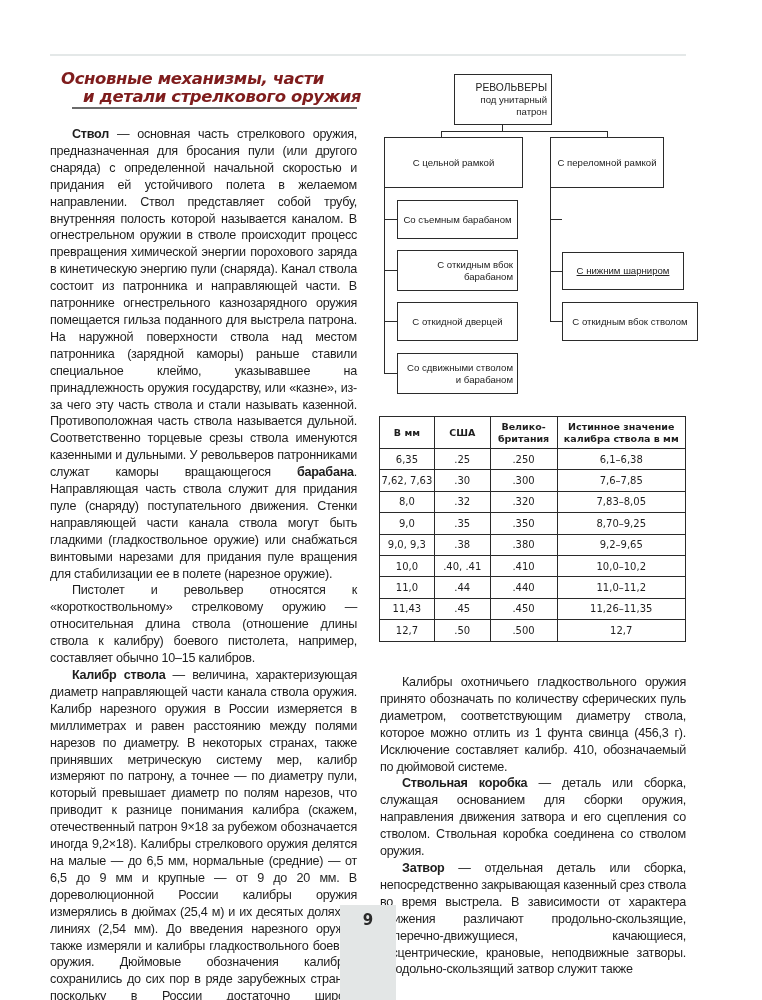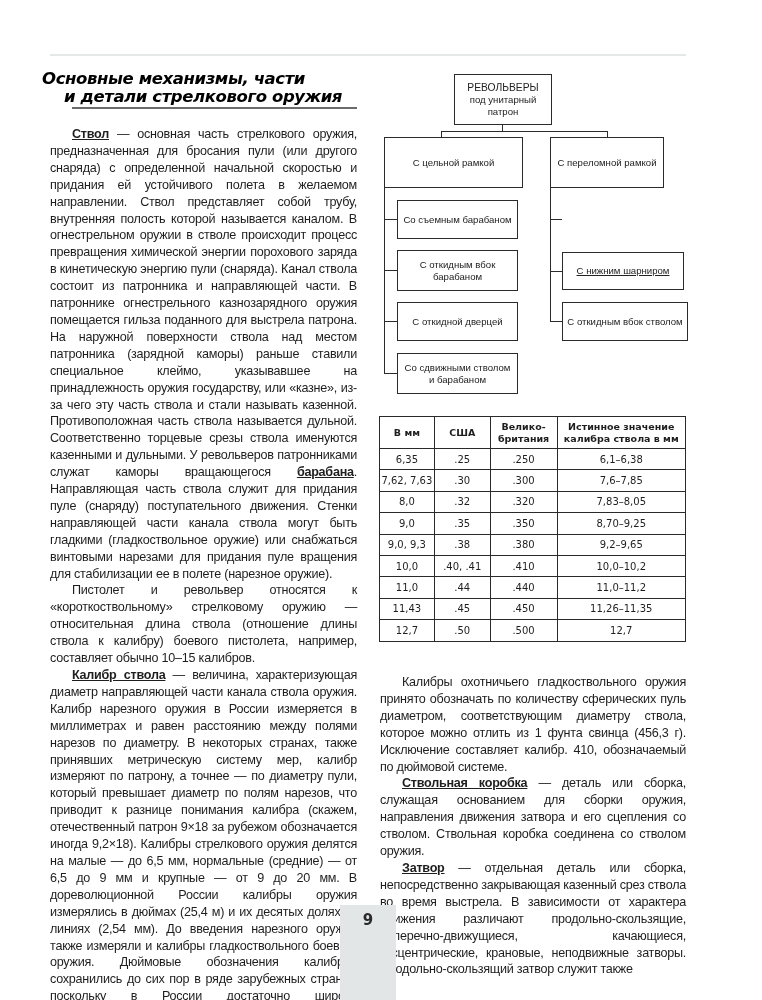--- a/index.html
+++ b/index.html
@@ -6,44 +6,44 @@
   body {
     width: 762px; height: 1000px; position: relative; overflow: hidden;
     background: #ffffff; color: #1b1b1b;
     font-family: "Liberation Sans", "DejaVu Sans", sans-serif;
   }
   .top-rule {
     position: absolute; left: 50px; top: 54px; width: 636px; height: 2px;
     background: #e4e8e8;
   }
   .title {
-    position: absolute; left: 42px; top: 70px; width: 320px;
+    position: absolute; left: 61px; top: 70px; width: 320px;
     font-family: "DejaVu Sans", sans-serif; font-style: italic; font-weight: bold;
-    font-size: 16.5px; line-height: 18px; color: #000000; letter-spacing: -0.4px;
+    font-size: 16.5px; line-height: 18px; color: #7f1d1d; letter-spacing: -0.4px;
   }
   .title .l2 { display: block; padding-left: 22px; }
   .title-rule {
     position: absolute; left: 72px; top: 107px; width: 285px; height: 2px;
     background: #6b6b6b;
   }
   .col {
     position: absolute; font-size: 12.6px; line-height: 16.9px;
     text-align: justify; color: #1e1e1e; letter-spacing: -0.25px;
     font-family: "Liberation Sans", sans-serif;
   }
   .col-left { left: 50px; top: 126px; width: 307px; }
   .col-right { left: 380px; top: 666px; width: 306px; margin-top: 8px; }
   .col p { margin: 0; text-indent: 22px; hyphens: manual; }
-  .col b { font-weight: bold; text-decoration: underline; }
+  .col b { font-weight: bold; }
 
   
   .diagram { position: absolute; left: 0; top: 0; width: 762px; height: 420px; }
   .dbox {
     position: absolute; border: 1.2px solid #2b2b2b; background: #fff;
-    display: flex; align-items: center; justify-content: center; text-align: center;
+    display: flex; align-items: center; justify-content: center; text-align: right;
     font-family: "Liberation Sans", sans-serif; font-size: 9.6px; line-height: 12px;
     color: #222; box-sizing: border-box; padding: 0 4px;
   }
   .dbox .top-title { display:block; font-size: 10.3px; }
   .dline { position: absolute; background: #2b2b2b; }
 
   
   .ctable {
     position: absolute; left: 379px; top: 416px; width: 307px;
     border-collapse: collapse; font-family: "DejaVu Sans", sans-serif;
@@ -108,21 +108,21 @@
 
   <div class="dbox" style="left:384px; top:137px; width:139px; height:51px;">С цельной рамкой</div>
   <div class="dbox" style="left:550px; top:137px; width:114px; height:51px;">С переломной рамкой</div>
 
   <div class="dbox" style="left:397px; top:200px; width:121px; height:39px;">Со съемным барабаном</div>
   <div class="dbox" style="left:397px; top:302px; width:121px; height:39px;">С откидной дверцей</div>
   <div class="dbox" style="left:397px; top:250px; width:121px; height:41px;">С откидным вбок барабаном</div>
   <div class="dbox" style="left:397px; top:353px; width:121px; height:41px;">Со сдвижными стволом и барабаном</div>
 
   <div class="dbox" style="left:562px; top:252px; width:122px; height:38px;text-decoration:underline;">С нижним шарниром</div>
-  <div class="dbox" style="left:562px; top:302px; width:126px; height:39px;">С откидным вбок стволом</div>
+  <div class="dbox" style="left:562px; top:302px; width:136px; height:39px;">С откидным вбок стволом</div>
 </div>
 
 <table class="ctable">
   <colgroup>
     <col style="width:55px">
       <col style="width:56px">
       <col style="width:67px">
       <col style="width:129px">
   </colgroup>
   <thead>

